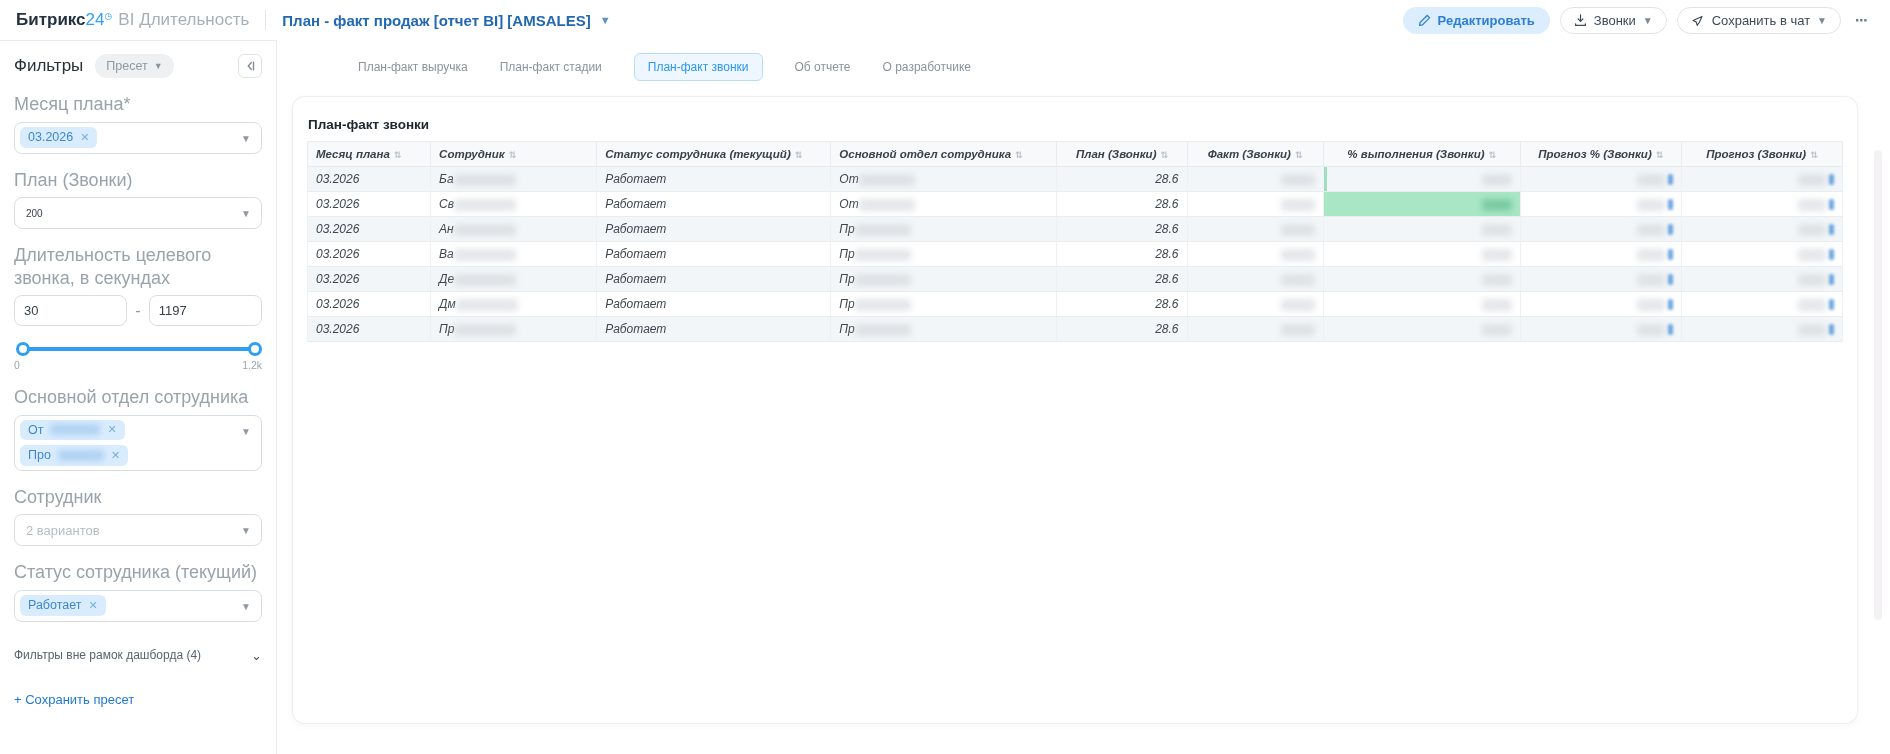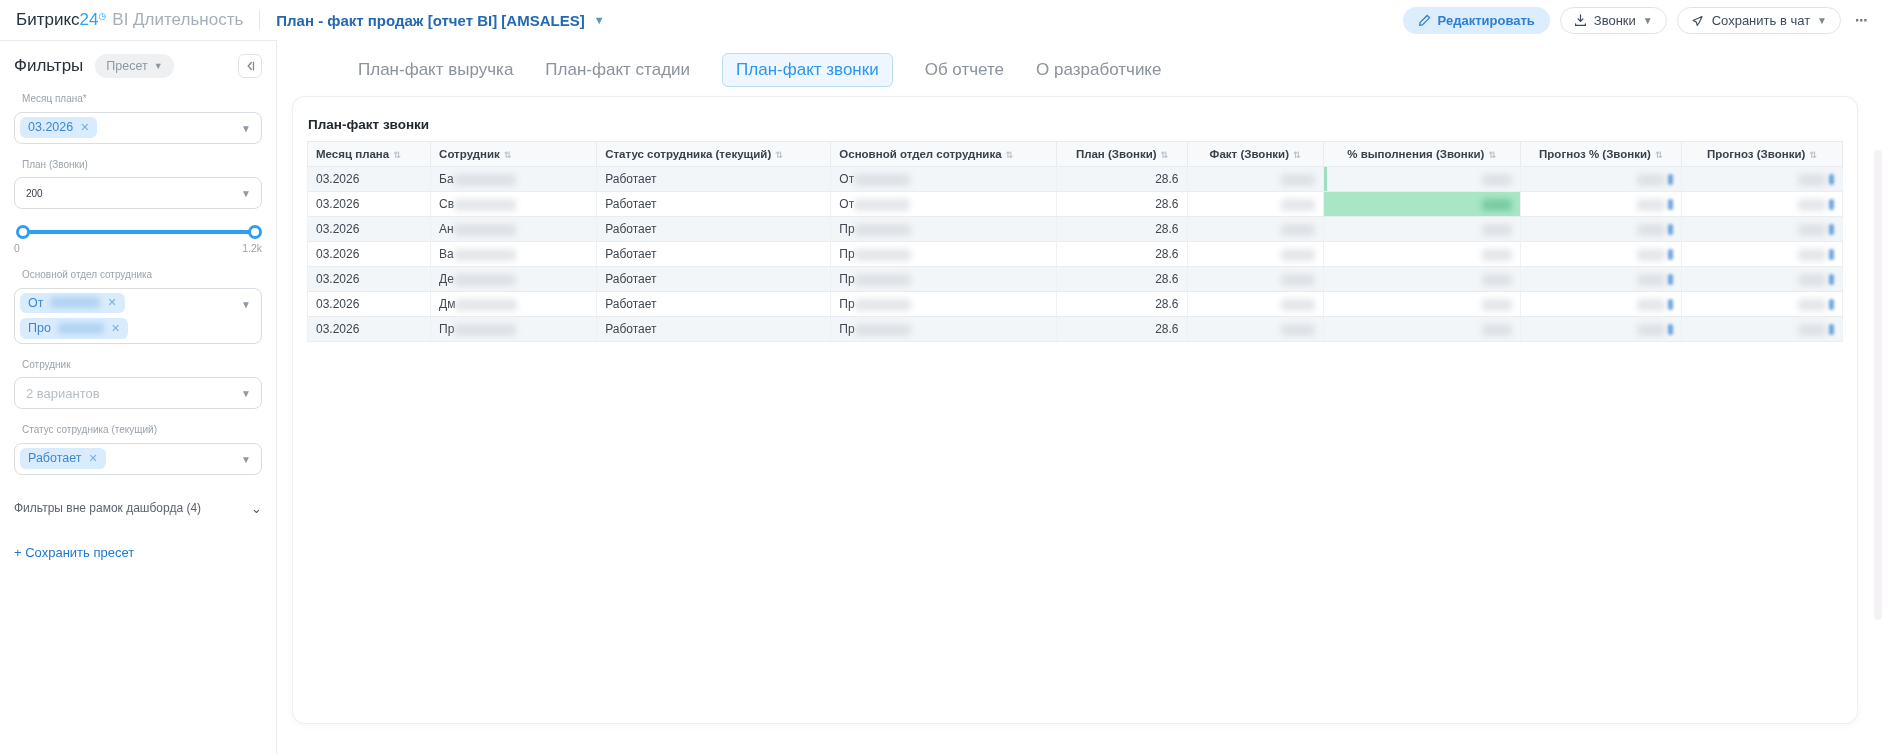--- a/index.html
+++ b/index.html
@@ -4,21 +4,21 @@
 <style>
   * { margin:0; padding:0; box-sizing:border-box; }
   html,body { width:1890px; height:754px; background:#fff; overflow:hidden;
     font-family:"Liberation Sans","DejaVu Sans",sans-serif; }
   .page { position:relative; width:1890px; height:754px; }
 
   
   .topbar { position:absolute; top:0; left:0; width:100%; height:40px;
     display:flex; align-items:center; padding:0 16px; background:#fff; }
   .logo { display:flex; align-items:baseline; font-size:17px; white-space:nowrap; }
-  .logo-brand { font-weight:400; color:#243140; }
+  .logo-brand { font-weight:700; color:#243140; }
   .logo-accent { font-weight:400; color:#2fa0f6; }
   .logo-clock { font-size:9px; color:#2fa0f6; position:relative; top:-6px; }
   .logo-suffix { color:#a6afb8; margin-left:6px; font-weight:400; }
   .topbar-divider { width:1px; height:20px; background:#e3e7eb; margin:0 16px; }
   .report-title { color:#2268b2; font-weight:700; font-size:15px; white-space:nowrap; }
   .title-chevron { color:#5e93c7; font-size:11px; margin-left:9px; }
   .topbar-actions { margin-left:auto; display:flex; align-items:center; gap:10px; }
   .btn { height:27px; display:flex; align-items:center; gap:7px; border-radius:18px;
     font-size:13px; cursor:pointer; white-space:nowrap; }
   .btn-primary-soft { background:#dcedfd; color:#2c7fd4; font-weight:600; padding:0 15px; }
@@ -32,21 +32,21 @@
     border-top:1px solid #e7ebee; border-right:1px solid #e7ebee;
     padding:13px 14px 0 14px; background:#fff; }
   .f-header { display:flex; align-items:center; }
   .f-title { font-size:17px; font-weight:400; color:#2a3139; }
   .preset-pill { margin-left:12px; background:#eef0f2; color:#8f98a1; border-radius:14px;
     font-size:12.5px; padding:5px 11px; display:flex; align-items:center; gap:6px; cursor:pointer; }
   .preset-pill .chev { font-size:9px; }
   .collapse-btn { margin-left:auto; width:24px; height:24px; border:1px solid #dfe3e8;
     border-radius:6px; display:flex; align-items:center; justify-content:center;
     color:#7d8893; cursor:pointer; background:#fff; }
-  .f-label { font-size:10px; color:#9aa3ac; margin:15px 8px 6px; line-height:1.25; }
+  .f-label { font-size:18px; color:#9aa3ac; margin:15px 0 6px; line-height:1.25; }
   .f-box { position:relative; border:1px solid #d8dde2; border-radius:8px; background:#fff;
     min-height:32px; display:flex; align-items:center; flex-wrap:wrap; gap:5px;
     padding:4px 26px 4px 5px; cursor:pointer; }
   .f-box .box-chev { position:absolute; right:10px; top:10px; color:#8f98a1; font-size:10px; }
   .f-box.tall { min-height:56px; align-items:flex-start; }
   .chip { background:#d9ecfe; color:#3e87cf; font-size:12.5px; border-radius:6px;
     padding:4px 8px; display:inline-flex; align-items:center; gap:7px; line-height:1; }
   .chip-x { color:#77aede; font-size:11px; cursor:pointer; }
   .plain-value { font-size:10px; color:#3a4149; padding-left:6px; }
   .placeholder { font-size:13px; color:#b5bdc5; padding-left:6px; }
@@ -63,31 +63,31 @@
   .slider-labels { display:flex; justify-content:space-between; font-size:10.5px;
     color:#9aa3ac; margin-top:3px; }
   .f-footer { margin-top:26px; display:flex; align-items:center; justify-content:space-between;
     font-size:12px; color:#5a636d; cursor:pointer; }
   .f-footer .chev { font-size:13px; color:#4a5560; }
   .save-preset { margin-top:29px; color:#1e78d2; font-size:13px; cursor:pointer; }
 
   
   .main { position:absolute; left:277px; top:40px; width:1613px; height:714px; background:#fff; }
   .tabs { display:flex; align-items:center; gap:32px; padding:13px 0 0 81px;
-    font-size:17px; color:#8b939c; }
+    font-size:12px; color:#8b939c; }
   .tab { padding:6px 0; cursor:pointer; white-space:nowrap; }
   .tab.active { background:#eef7ff; border:1px solid #b9dcf7; color:#2b97f1;
     border-radius:6px; padding:6px 13px; }
 
   .card { position:absolute; left:16px; top:57px; width:1564px; height:626px;
     background:#fff; border-radius:12px;
     box-shadow:0 0 0 1px #eceff2, 0 2px 8px rgba(30,40,60,0.05); padding:20px 14px 0 14px; }
   .table-title { font-size:13.5px; font-weight:700; color:#22282f; padding-left:1px; }
 
-  table { width:100%; border-collapse:collapse; margin-top:9px; table-layout:fixed; }
+  table { width:100%; border-collapse:collapse; margin-top:9px; table-layout:fixed;font-style:italic; }
   thead th { background:#f7f9fa; border:1px solid #e8ecef; font-size:11.5px; font-weight:700;
     color:#39424c; padding:6px 8px; white-space:nowrap; overflow:hidden; cursor:pointer; }
   thead th.h-left { text-align:left; }
   thead th.h-center { text-align:center; }
   .sort-icon { color:#b9c2ca; font-size:9px; margin-left:4px; }
   tbody td { height:25px; font-size:12px; color:#3f4650; padding:2px 8px;
     border-bottom:1px solid #e9edf0; border-right:1px solid #eef1f4; white-space:nowrap; overflow:hidden; }
   tbody td:first-child { border-left:1px solid #eef1f4; }
   tbody tr.stripe td { background:#f3f6f8; }
   td.num { text-align:right; }
@@ -173,20 +173,26 @@
       </span>
       <span class="box-chev">▼</span>
     </div>
 
     <div class="f-label">План (Звонки)</div>
     <div class="f-box">
       <span class="plain-value">200</span>
       <span class="box-chev">▼</span>
     </div>
 
+    <div class="f-label">Длительность целевого звонка, в секундах</div>
+    <div class="range-row">
+      <input class="range-input" readonly="" value="30" style="">
+      <span class="range-dash">-</span>
+      <input class="range-input" readonly="" value="1197" style="">
+    </div>
     <div class="slider">
       <div class="slider-track"></div>
       <div class="slider-handle" style="left:2px"></div>
       <div class="slider-handle" style="right:0px"></div>
     </div>
     <div class="slider-labels">
       <span>0</span>
       <span>1.2k</span>
     </div>
 

